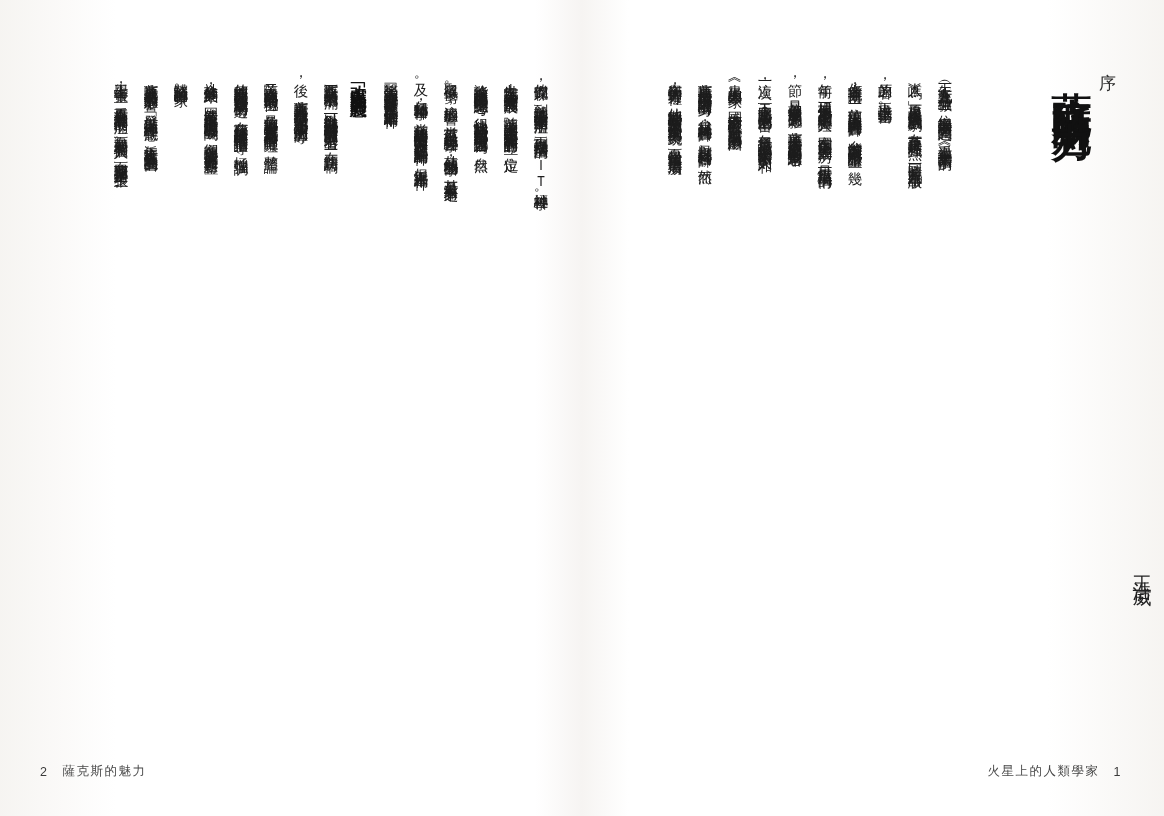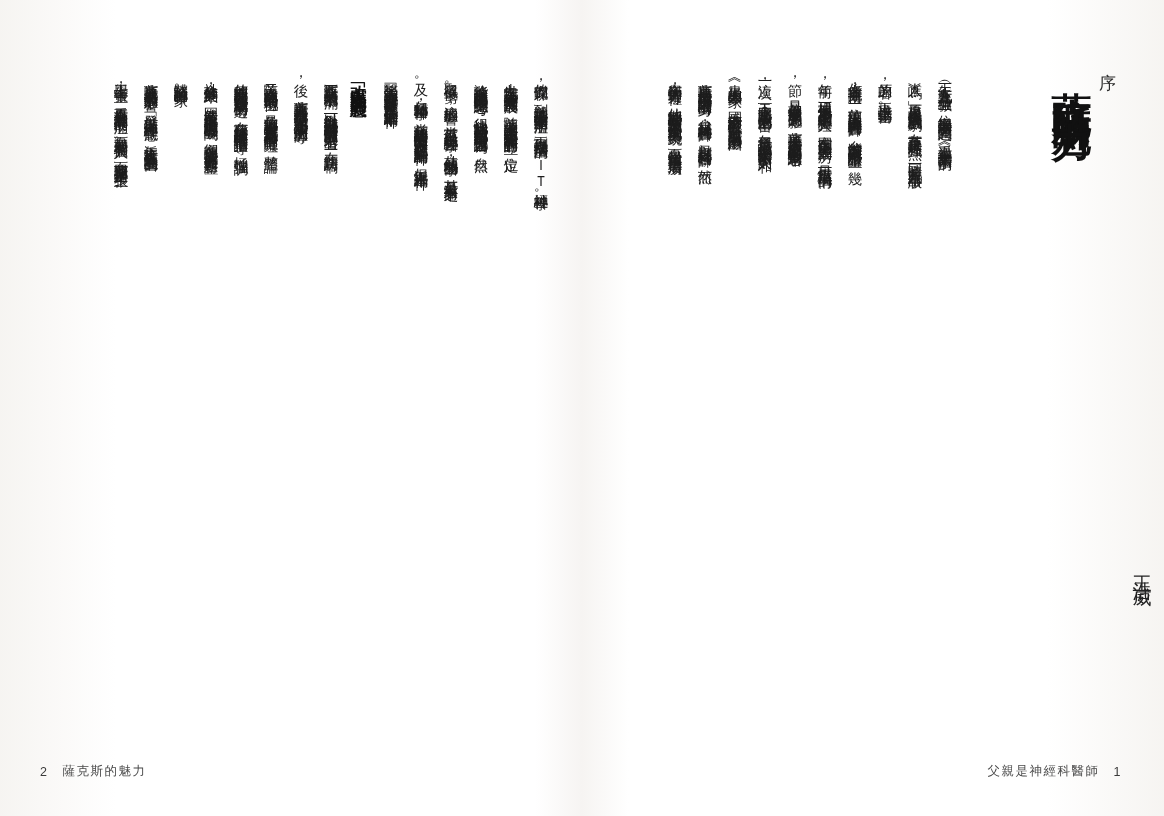--- a/index.html
+++ b/index.html
@@ -156,21 +156,21 @@
       <div class="vcol">作者薩克斯博士，一位英國出生的美國神經科醫師，台灣的讀者對他應該不會陌生。幾</div>
       <div class="vcol">年前，根據他另一本書改編的電影「睡人」，在國內創下了極好的票房。只可惜電影出現的情</div>
       <div class="vcol">節，只是部分病例串成完整的電影，薩克斯博士本人許多細膩的思考卻遭到忽略了。</div>
       <div class="vcol">這一次，天下文化同時出版了他的兩本書，包括了最受矚目的《錯把太太當帽子的人》和</div>
       <div class="vcol">《火星上的人類學家》。國內的讀者終於可以了解這一股薩克斯魅力的緣由了。</div>
       <div class="vcol">薩克斯博士是典型英國士紳階級的出身。父親是神經科醫師，母親則是外科醫師。然而，</div>
       <div class="vcol">在學術的背景裡，他的神經醫學知識的淵源卻不是正統的英美傳統，而是從當年英國皇后廣場</div>
     </div>
 
     <div class="footer footer-right">
-      <span>父親是神經科醫師</span>
+      <span>火星上的人類學家</span>
       <span class="folio">1</span>
     </div>
   </div>
 
   <div class="page page-left">
 
     <div class="body-cols left-page" style="right:28px; left:30px;">
       <div class="vcol">的傑克森，到近代美國波士頓學派的季斯溫，再到現今最活躍的ＭＩＴ神經科學。</div>
       <div class="vcol">十九世紀末隨著神經學知識的發展，隨著理論的爭議產生了定位論和整體論的對立。定位</div>
       <div class="vcol">論背後意識型態的操作因果關係思考，很快地和當時時代氛圍的科學機械論合而為一。自然</div>

